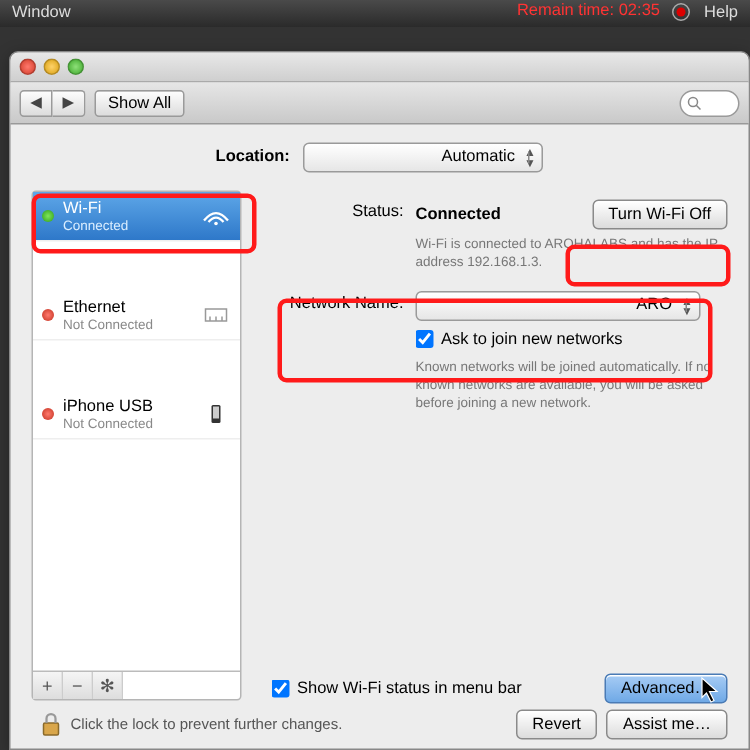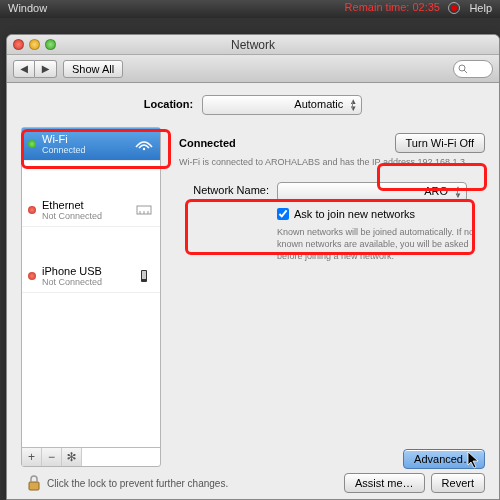--- a/index.html
+++ b/index.html
@@ -69,21 +69,20 @@
 <div class="menubar-right">Remain time: 02:35</div>
 <span class="record-icon"></span>
 
 <div class="window">
   <div class="titlebar">
     <div class="traffic">
       <span class="tl-close"></span>
       <span class="tl-min"></span>
       <span class="tl-max"></span>
     </div>
-    <div class="title">Network</div>
   </div>
   <div class="toolbar">
     <div class="navgroup">
       <div class="navbtn">◀</div>
       <div class="navbtn">▶</div>
     </div>
     <div class="showall">Show All</div>
     <div class="search">
       <svg viewBox="0 0 10 10">
           <circle cx="4" cy="4" r="3" fill="none" stroke="#888"></circle>
@@ -138,20 +137,21 @@
       </div>
       <div class="sb-footer">
         <div>+</div>
         <div>−</div>
         <div>✻</div>
       </div>
     </div>
 
     <div class="content">
       <div class="row">
+        <div class="lbl">Status:</div>
         <div style="flex:1">
           <div style="display:flex;align-items:center;gap:10px;">
             <span class="status-val">Connected</span>
             <span style="margin-left:auto" class="btn">Turn Wi-Fi Off</span>
           </div>
           <div class="small-text" style="margin-top:3px">Wi-Fi is connected to AROHALABS and has the IP address 192.168.1.3.</div>
         </div>
       </div>
       <div class="row" style="margin-top:14px">
         <div class="lbl">Network Name:</div>
@@ -168,33 +168,37 @@
         </label>
       </div>
       <div class="row">
         <div class="lbl"></div>
         <div class="small-text" style="max-width:200px">Known networks will be joined automatically. If no known networks are available, you will be asked before joining a new network.</div>
       </div>
     </div>
   </div>
 
   <div class="bottom">
+    <label class="checkbox" style="margin-left:160px">
+      <input type="checkbox" checked="" style="">
+      <span>Show Wi-Fi status in menu bar</span>
+    </label>
     <span class="btn blue" style="margin-left:auto">Advanced…</span>
   </div>
 
   <div class="lock-row">
     <svg class="lock-icon" viewBox="0 0 14 16">
       <rect x="2" y="7" width="10" height="8" rx="1" fill="#d9a64a" stroke="#8a6a2a"></rect>
       <path d="M4 7 V4 a3 3 0 0 1 6 0 V7" fill="none" stroke="#999" stroke-width="1.5"></path>
     </svg>
     <span>Click the lock to prevent further changes.</span>
   </div>
   <div class="footer-btns">
+    <span class="btn">Revert</span>
     <span class="btn">Assist me…</span>
-    <span class="btn">Revert</span>
   </div>
 
   <div class="highlight hl1"></div>
   <div class="highlight hl2"></div>
   <div class="highlight hl3"></div>
   <svg class="cursor" viewBox="0 0 14 18">
       <path d="M1 1 L1 14 L4 11 L7 17 L9 16 L6 10 L11 10 Z" fill="#000" stroke="#fff" stroke-width="0.8"></path>
     </svg>
 </div>
 

